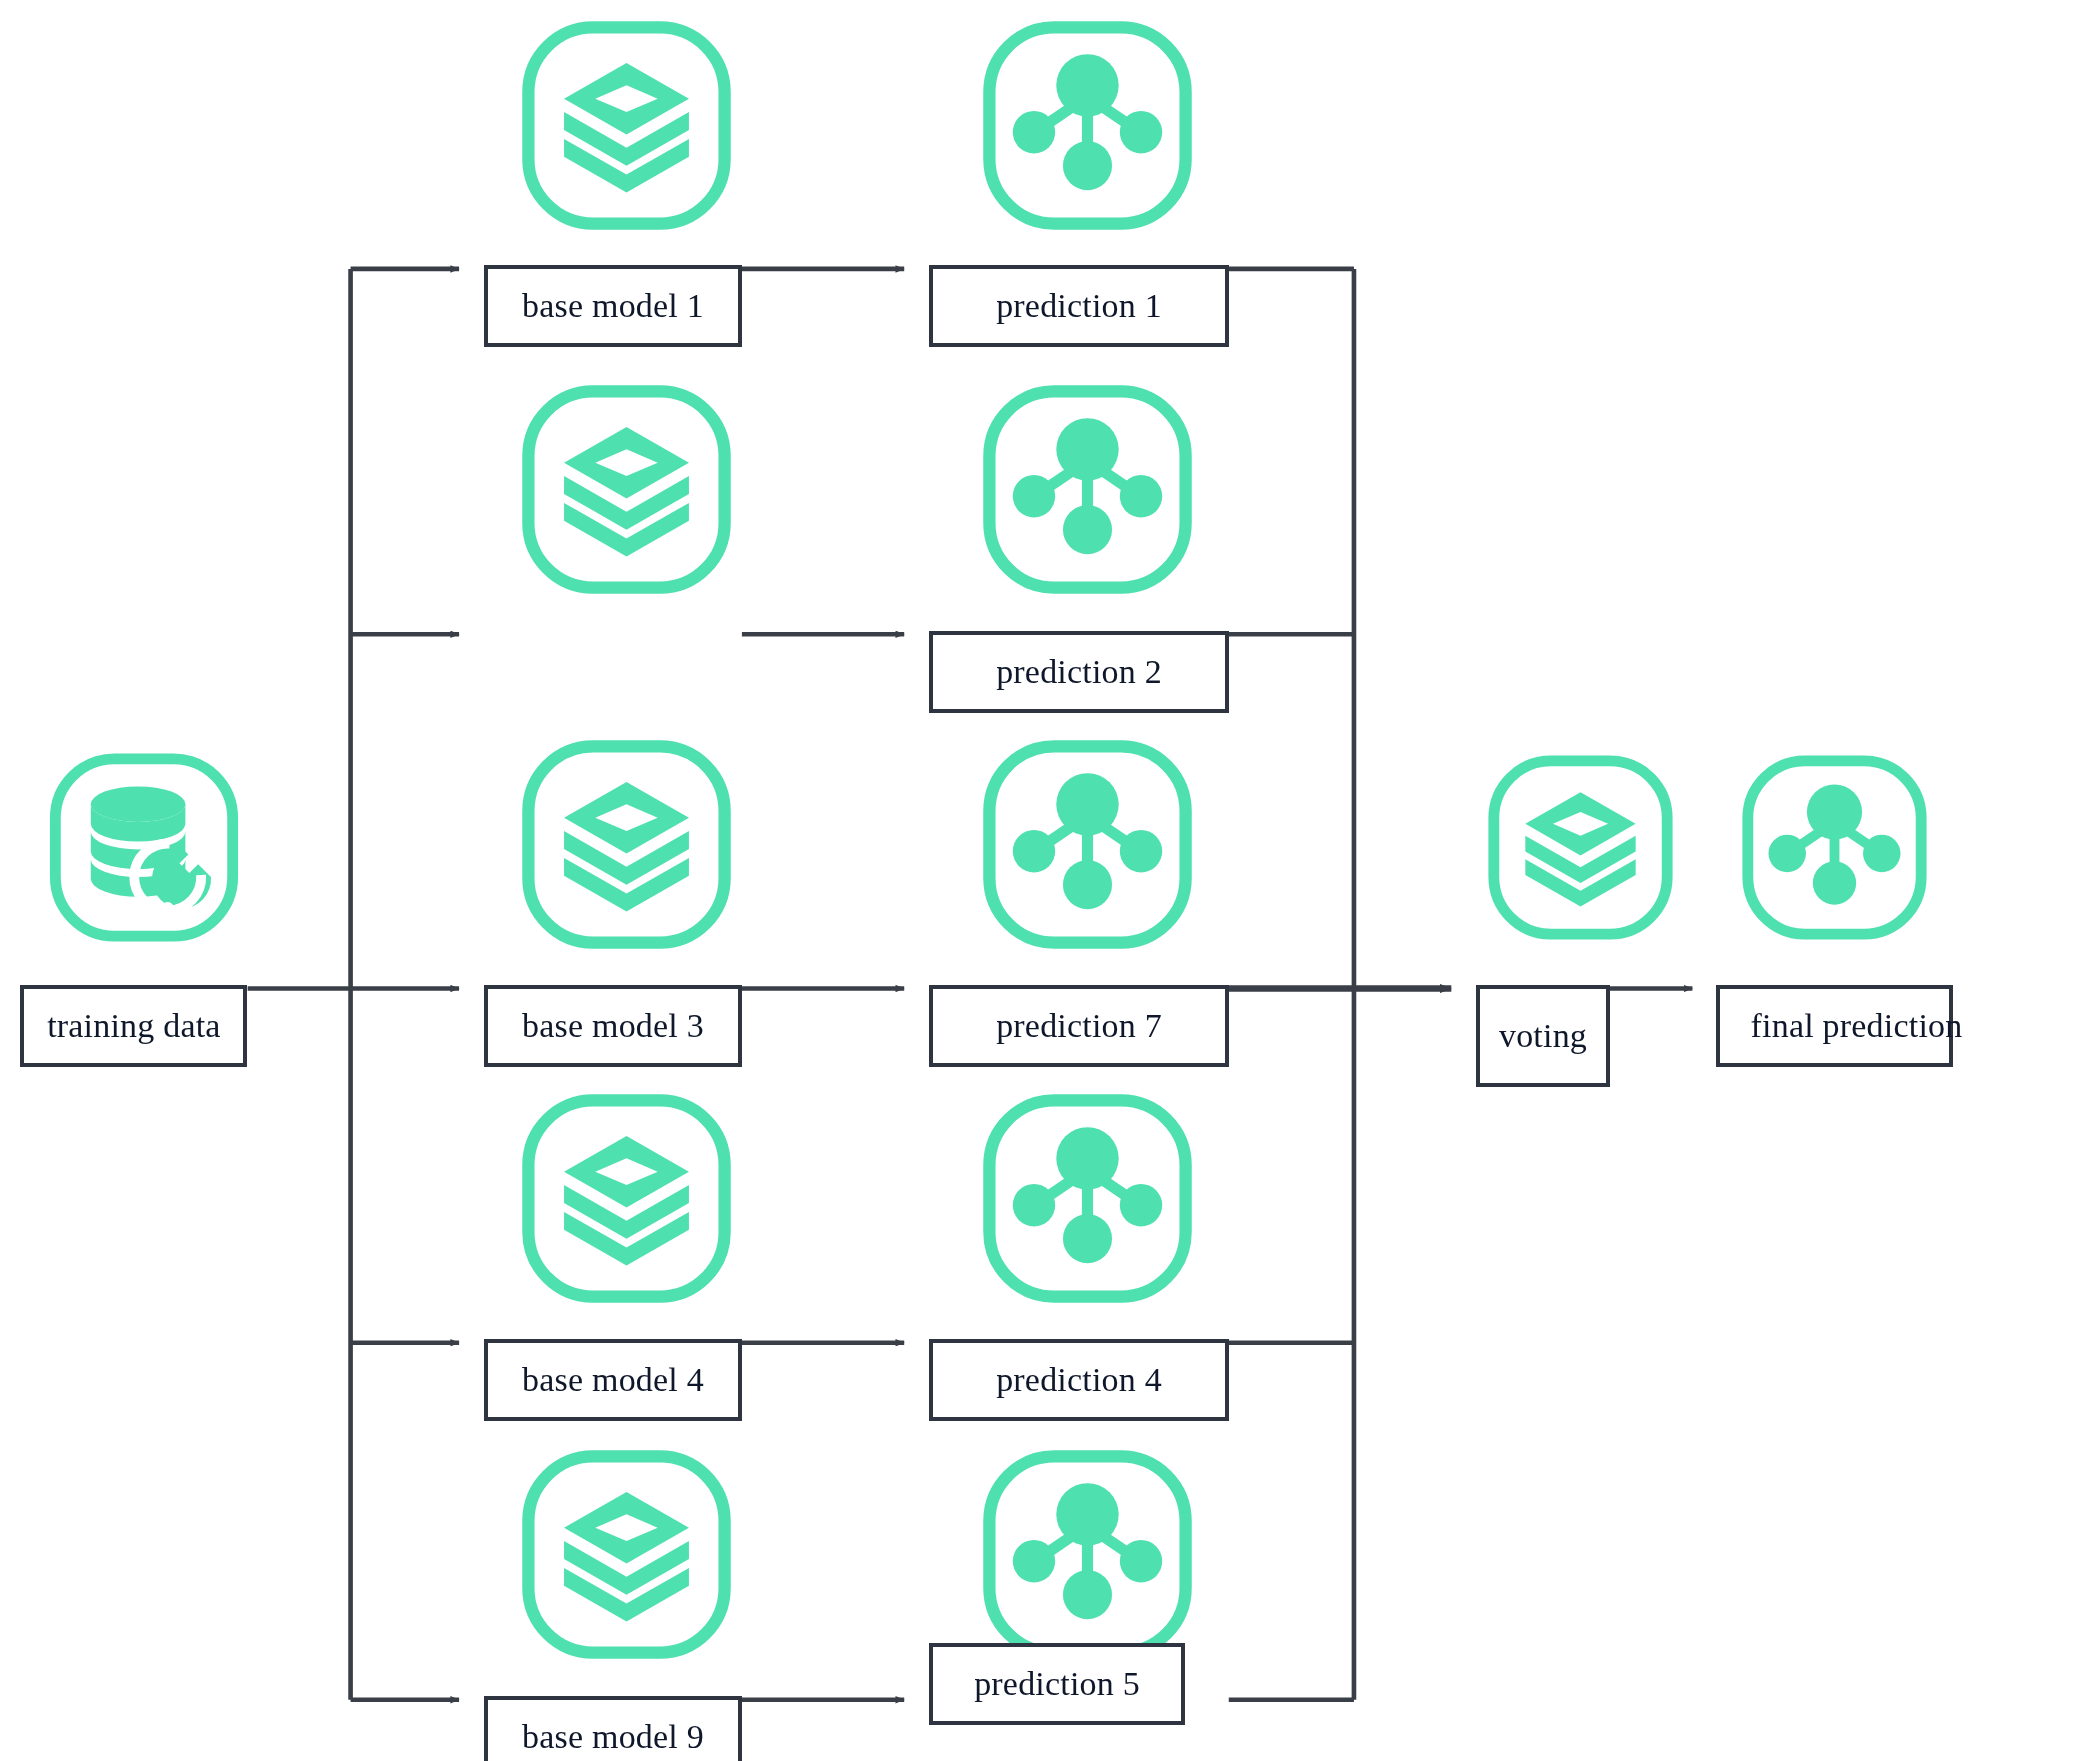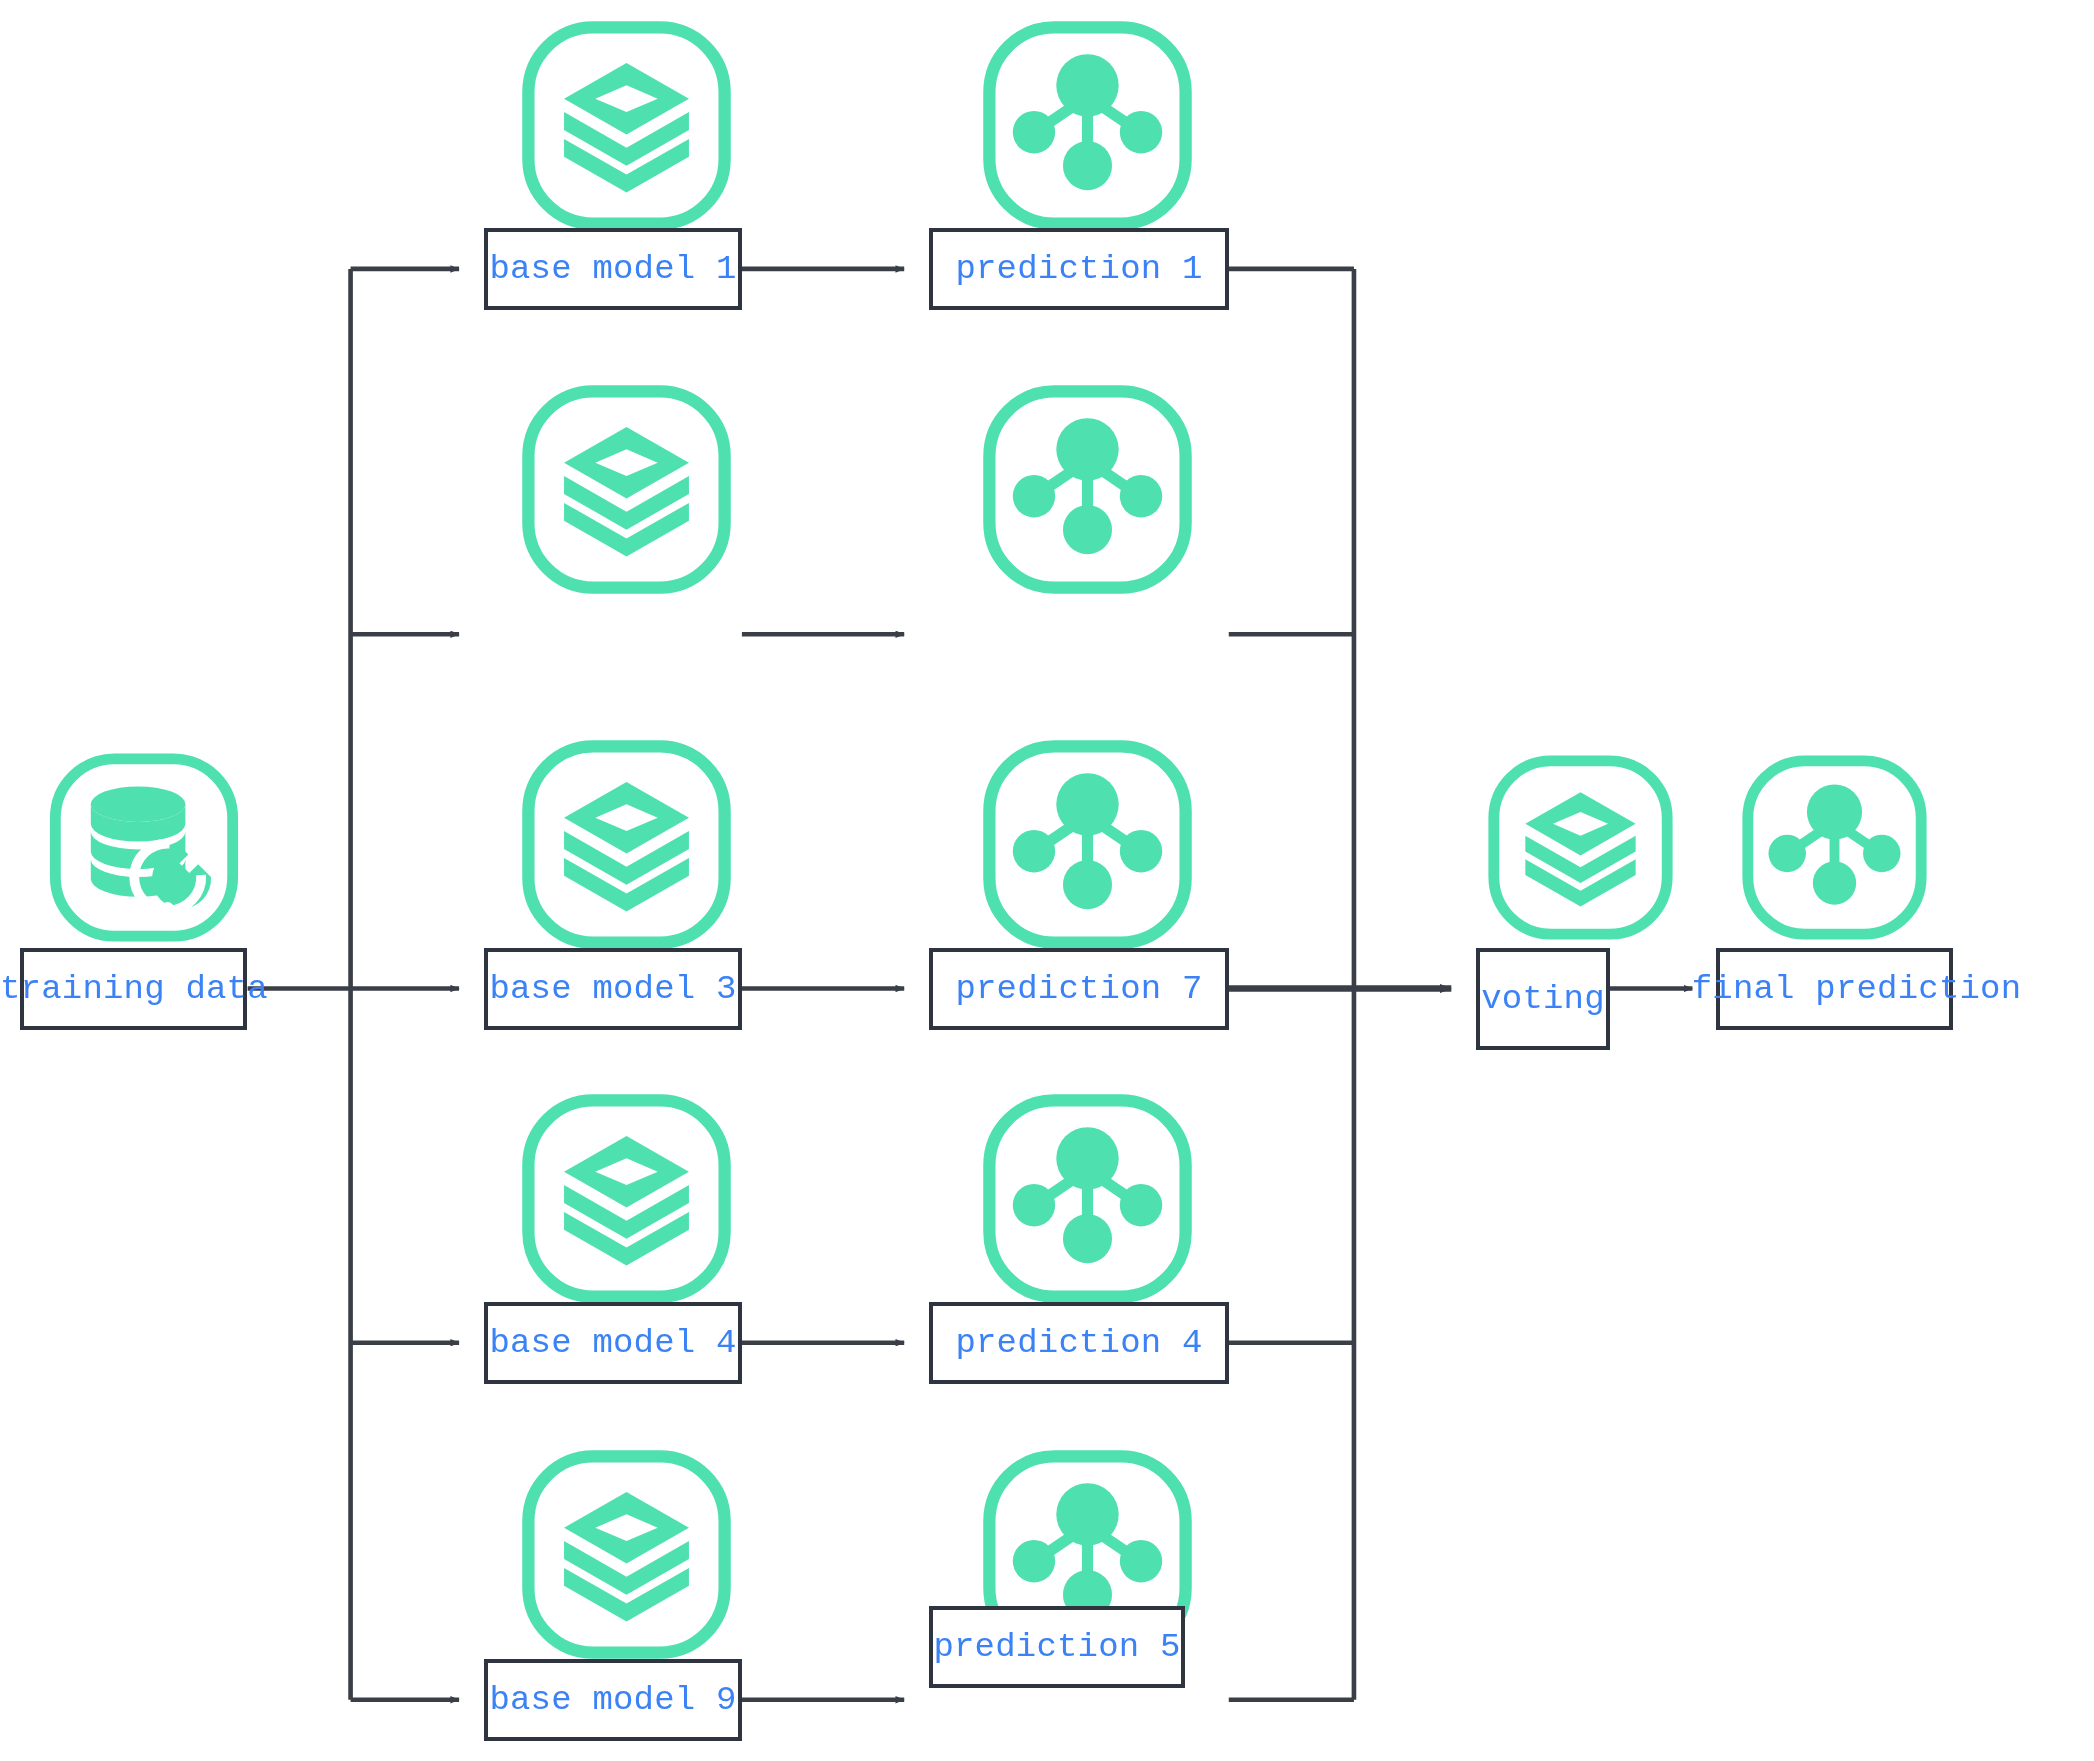--- a/index.html
+++ b/index.html
@@ -18,25 +18,26 @@
     overflow: hidden;
   }
   .node-box {
     position: absolute;
     box-sizing: border-box;
     border: 4.6px solid #2e3440;
     background: #ffffff;
     display: flex;
     align-items: center;
     justify-content: center;
-    font-family: Liberation Mono, monospace;
+    font-family: Liberation Serif, serif;
     font-size: 34px;
-    color: #3b82f6;
+    color: #0f172a;
     letter-spacing: 0.2px;
     white-space: nowrap;
+    margin-top: 37px;
   }
   .icon-badge {
     position: absolute;
     box-sizing: border-box;
   }
   .icon-badge svg {
     display: block;
     width: 100%;
     height: 100%;
   }
@@ -275,20 +276,21 @@
         <circle cx="50" cy="68" r="11"></circle>
       </g>
     </svg>
   </div>
 
   <div class="node-box" style="left:20.4px; top:948px; width:227px; height:82px;">training data</div>
 
   <div class="node-box" style="left:484px; top:228px; width:258px; height:82px;">base model 1</div>
   <div class="node-box" style="left:929px; top:228px; width:300px; height:82px;">prediction 1</div>
 
+  <div class="node-box" style="left:929px; top:594px; width:300px; height:82px;">prediction 2</div>
 
   <div class="node-box" style="left:484px; top:948px; width:258px; height:82px;">base model 3</div>
   <div class="node-box" style="left:929px; top:948px; width:300px; height:82px;">prediction 7</div>
 
   <div class="node-box" style="left:484px; top:1302px; width:258px; height:82px;">base model 4</div>
   <div class="node-box" style="left:929px; top:1302px; width:300px; height:82px;">prediction 4</div>
 
   <div class="node-box" style="left:484px; top:1659px; width:258px; height:82px;">base model 9</div>
   <div class="node-box" style="left:929px; top:1606px; width:256px; height:82px;">prediction 5</div>
 

